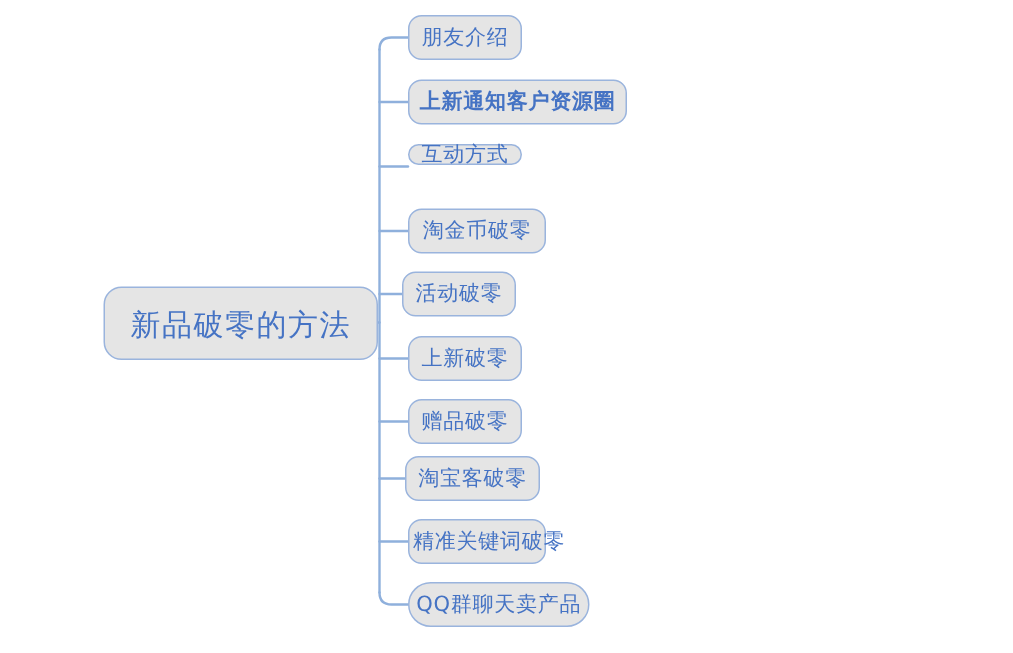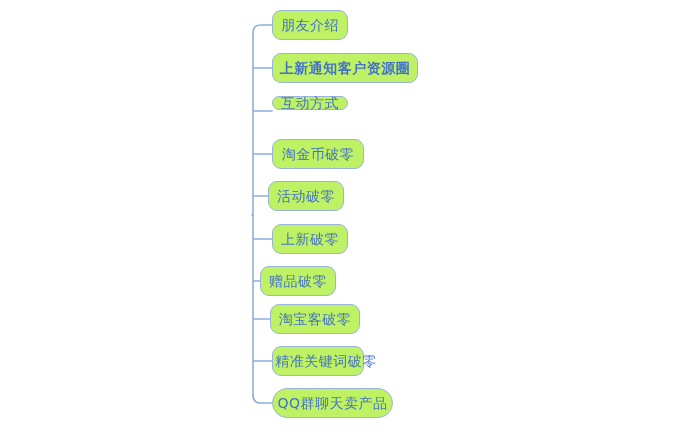--- a/index.html
+++ b/index.html
@@ -33,21 +33,21 @@
     height: 435px;
     pointer-events: none;
   }
 
   .node {
     position: absolute;
     box-sizing: border-box;
     display: flex;
     align-items: center;
     justify-content: center;
-    background: #bef264;
+    background: #e5e5e5;
     border: 1px solid #9ab4dd;
     border-radius: 9px;
     color: #4573c4;
     white-space: nowrap;
     line-height: 1;
   }
 
   .node.root {
     border-radius: 12px;
     border: 1px solid #9ab4dd;
@@ -80,41 +80,44 @@
         <path d="M 253 154 H 272"></path>
         <path d="M 253 196 H 272"></path>
         <path d="M 253 239 H 272"></path>
         <path d="M 253 281 H 272"></path>
         <path d="M 253 319 H 272"></path>
         <path d="M 253 361 H 272"></path>
         <path d="M 253 395 Q 253 403 261 403 H 272"></path>
       </g>
   </svg>
 
+  <div class="node root" style="left: 69px; top: 191px; width: 183px; height: 49px;">
+    <span class="node-label">新品破零的方法</span>
+  </div>
 
   <div id="children-layer">
       <div class="node child" style="left: 272px; top: 10px; width: 76px; height: 30px;">
         <span class="node-label">朋友介绍</span>
       </div>
       <div class="node child" style="left: 272px; top: 53px; width: 146px; height: 30px; font-weight: bold;">
         <span class="node-label">上新通知客户资源圈</span>
       </div>
       <div class="node child" style="left: 272px; top: 96px; width: 76px; height: 14px;">
         <span class="node-label">互动方式</span>
       </div>
       <div class="node child" style="left: 272px; top: 139px; width: 92px; height: 30px;">
         <span class="node-label">淘金币破零</span>
       </div>
       <div class="node child" style="left: 268px; top: 181px; width: 76px; height: 30px;">
         <span class="node-label">活动破零</span>
       </div>
       <div class="node child" style="left: 272px; top: 224px; width: 76px; height: 30px;">
         <span class="node-label">上新破零</span>
       </div>
-      <div class="node child" style="left: 260px; top: 266px; width: 76px; height: 30px;">
+      <div class="node child" style="left: 272px; top: 266px; width: 76px; height: 30px;">
         <span class="node-label">赠品破零</span>
       </div>
       <div class="node child" style="left: 270px; top: 304px; width: 90px; height: 30px;">
         <span class="node-label">淘宝客破零</span>
       </div>
       <div class="node child" style="left: 272px; top: 346px; width: 92px; height: 30px; padding-left: 16px;">
         <span class="node-label">精准关键词破零</span>
       </div>
       <div class="node child" style="left: 272px; top: 388px; width: 121px; height: 30px; border-radius: 15px;">
         <span class="node-label">QQ群聊天卖产品</span>

